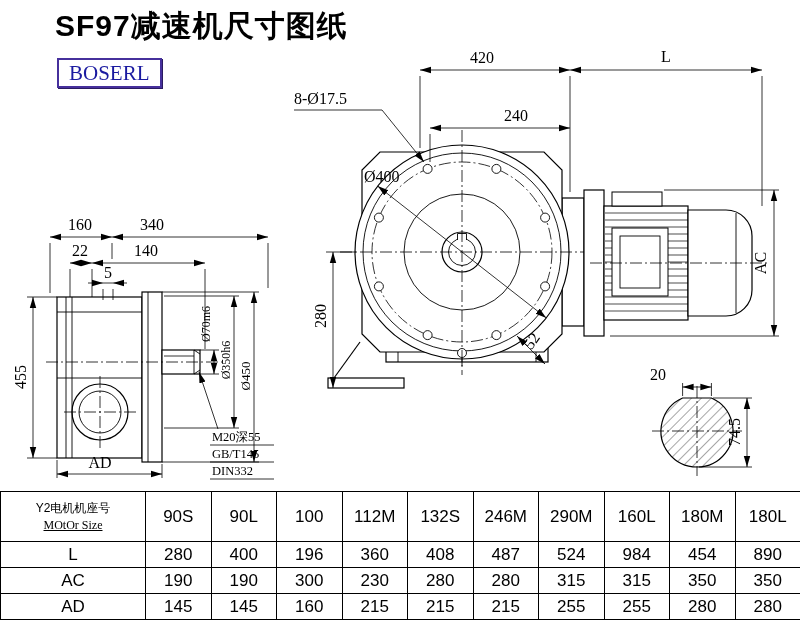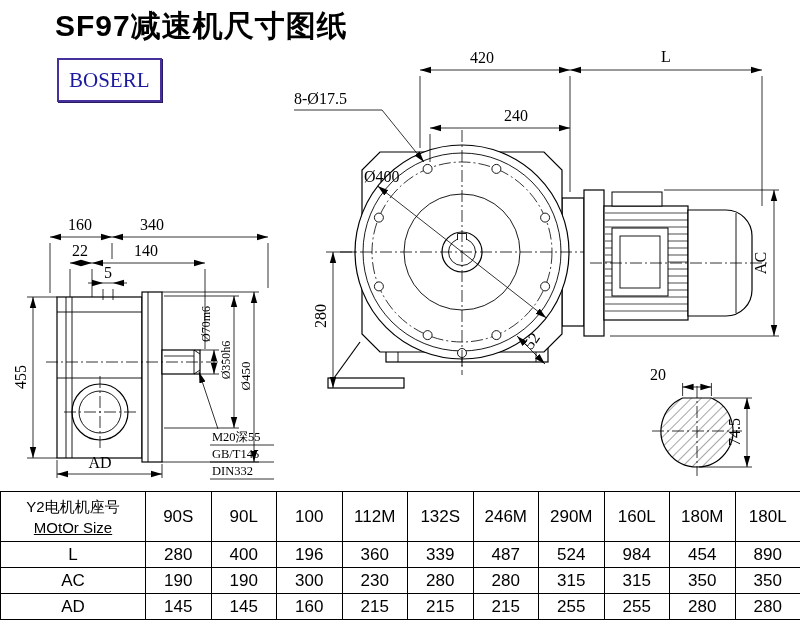--- a/index.html
+++ b/index.html
@@ -1,34 +1,34 @@
 <!DOCTYPE html>
 <html><head>
 <meta charset="utf-8">
 <style>
   html,body { margin:0; padding:0; background:#fff; }
   .page { position:relative; width:800px; height:625px; background:#ffffff; overflow:hidden;
           font-family:"Liberation Sans",sans-serif; color:#000; }
   .title { position:absolute; left:55px; top:6px; font-size:30px; font-weight:bold;
            letter-spacing:1px; font-family:"Liberation Sans",sans-serif; }
   .brand-box { position:absolute; left:57px; top:58px; border:2px solid #46309c;
-               box-shadow:1px 1px 0 #2a1a60; padding:7px 10px; height:26px; line-height:26px;
+               box-shadow:1px 1px 0 #2a1a60; padding:0 10px; height:26px; line-height:26px;
                font-family:"Liberation Serif",serif; font-size:21px; color:#1a1aa0; }
   svg.drawing { position:absolute; left:0; top:0; }
   svg text { fill:#000; stroke:none; }
   .dim  { font-family:"Liberation Serif",serif; font-size:16px; }
   .dims { font-family:"Liberation Serif",serif; font-size:12px; }
   .dimm { font-family:"Liberation Serif",serif; font-size:13px; }
   .note { font-family:"Liberation Serif",serif; font-size:12.5px; }
   table.motor { position:absolute; left:0; top:491px; width:800px; border-collapse:collapse;
                 table-layout:fixed; font-size:17px; text-align:center; }
   table.motor td { border:1px solid #000; padding:0; height:25px; }
   table.motor tr.hdr td { height:49px; }
-  td.label-cell { font-size:15px; line-height:1.4;margin-left:36px; }
-  .en-label { text-decoration:underline; }
+  td.label-cell { font-size:12px; line-height:1.4;margin-left:36px; }
+  .en-label { text-decoration:underline;font-family:Liberation Serif, serif; }
 </style>
 </head>
 <body>
 
 <div class="page">
 
   <div class="title">SF97减速机尺寸图纸</div>
   <div class="brand-box">BOSERL</div>
 
   <svg class="drawing" width="800" height="492" viewBox="0 0 800 492">
@@ -265,21 +265,21 @@
       <td>160L</td>
       <td>180M</td>
       <td>180L</td>
     </tr>
     <tr>
       <td>L</td>
       <td>280</td>
       <td>400</td>
       <td>196</td>
       <td>360</td>
-      <td>339</td>
+      <td>408</td>
       <td>487</td>
       <td>524</td>
       <td>984</td>
       <td>454</td>
       <td>890</td>
     </tr>
     <tr>
       <td>AC</td>
       <td>190</td>
       <td>190</td>

